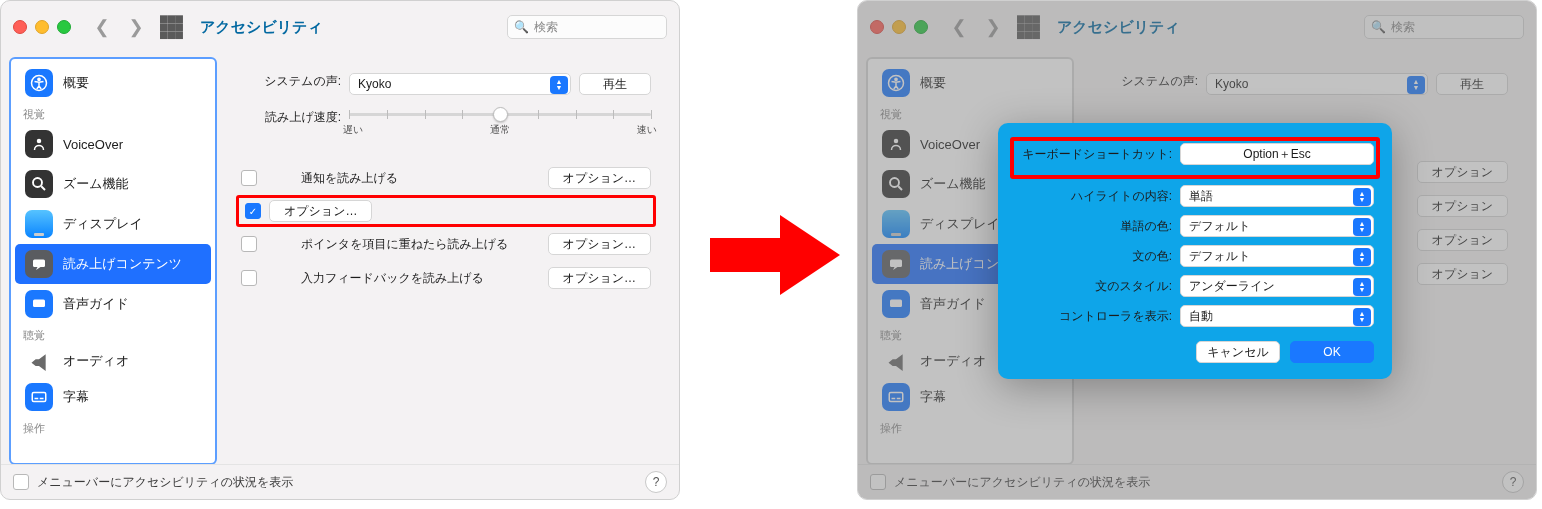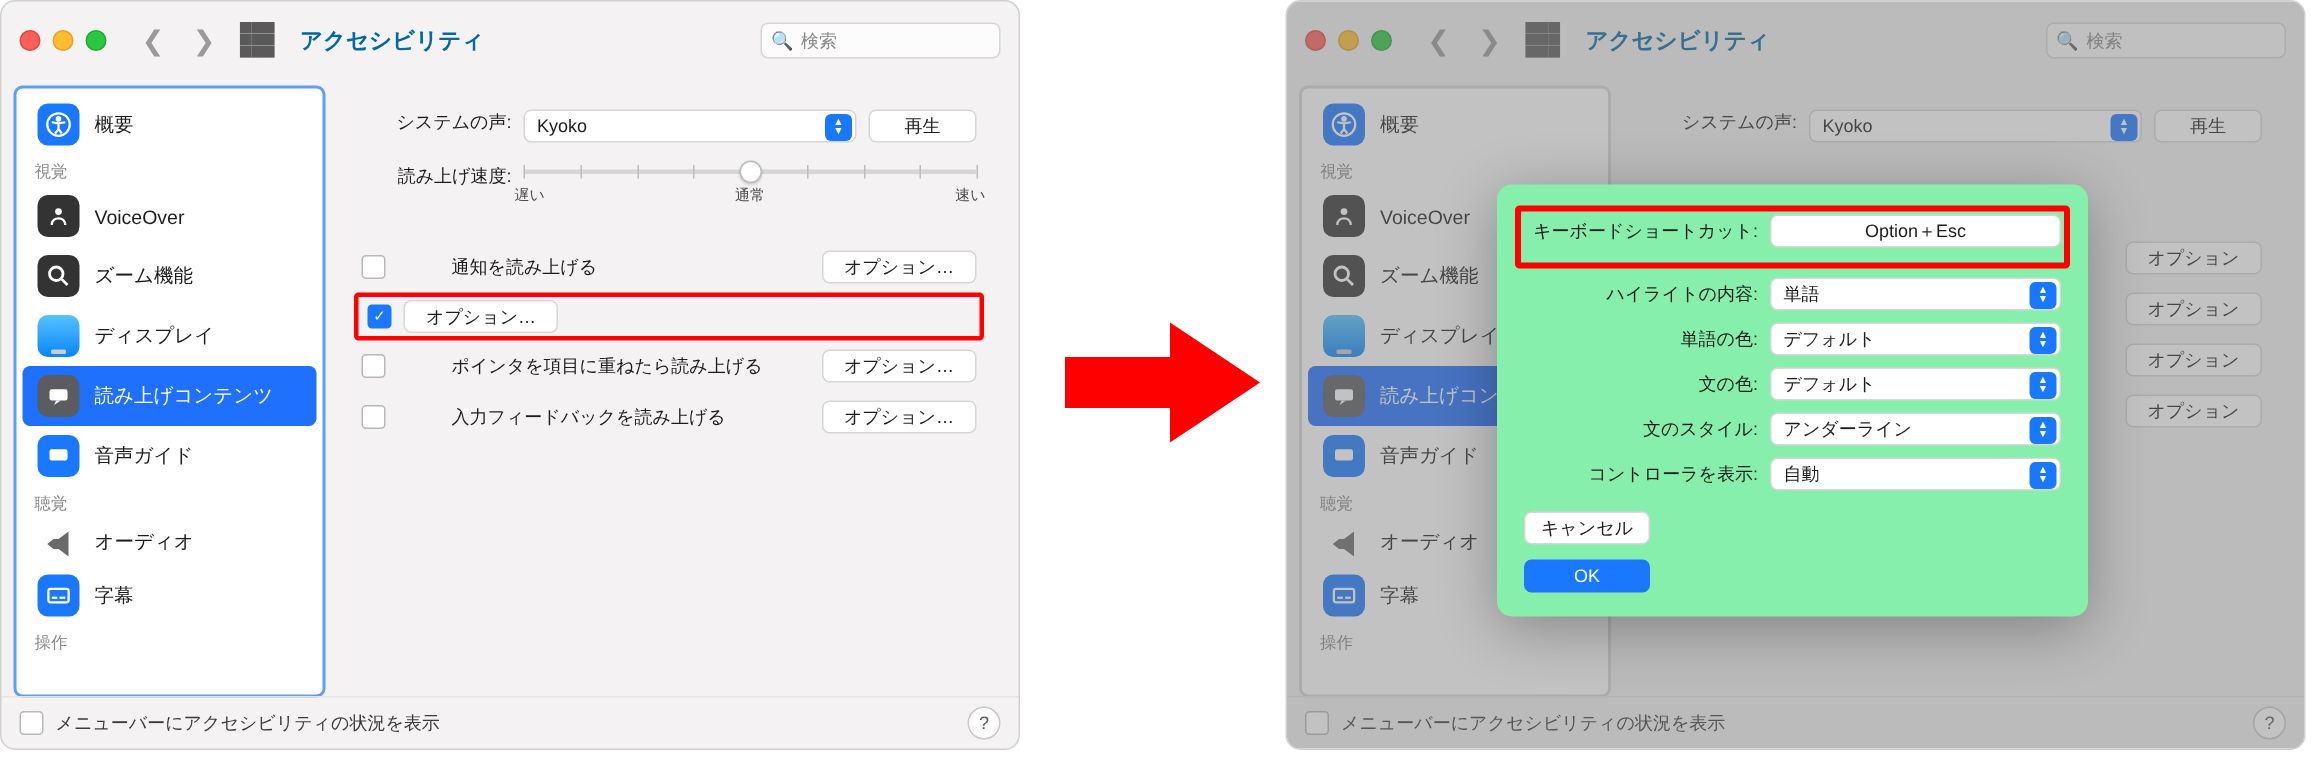--- a/index.html
+++ b/index.html
@@ -125,34 +125,34 @@
     position: absolute; left: 710px; top: 210px; width: 130px; height: 90px;
   }
 
   .dim-overlay {
     position: absolute; inset: 0; background: rgba(120,120,120,0.45);
     pointer-events: none;
   }
 
   .modal {
     position: absolute; left: 140px; top: 122px; width: 394px;
-    background: #86efac; border-radius: 10px;
+    background: #0ea5e9; border-radius: 10px;
     box-shadow: 0 8px 40px rgba(0,0,0,0.3);
     padding: 20px 18px 16px 18px;
     box-sizing: border-box;
   }
   .modal .mrow { display: flex; align-items: center; gap: 8px; margin-bottom: 8px; }
   .modal .mlabel { width: 156px; text-align: right; font-size: 12px; }
   .shortcut-field {
     flex: 1; height: 22px; border: 1px solid #d6d6d6; background: #fff;
     border-radius: 5px; display: flex; align-items: center; justify-content: center;
     font-size: 12px; box-sizing: border-box;
   }
   .modal-highlight { border: 4px solid #ff0000; padding: 2px; margin: -6px -6px 6px -6px; border-radius: 3px; }
-  .modal-buttons { display: flex; justify-content: flex-end; gap: 10px; margin-top: 14px; flex-direction: column; }
+  .modal-buttons { display: flex; justify-content: flex-end; gap: 10px; margin-top: 14px; }
 
   .speaker-icon svg { width: 24px; height: 20px; }
 </style>
 </head>
 <body>
 
 <div class="stage">
 
   <div class="window win-left">
     <div class="titlebar">

